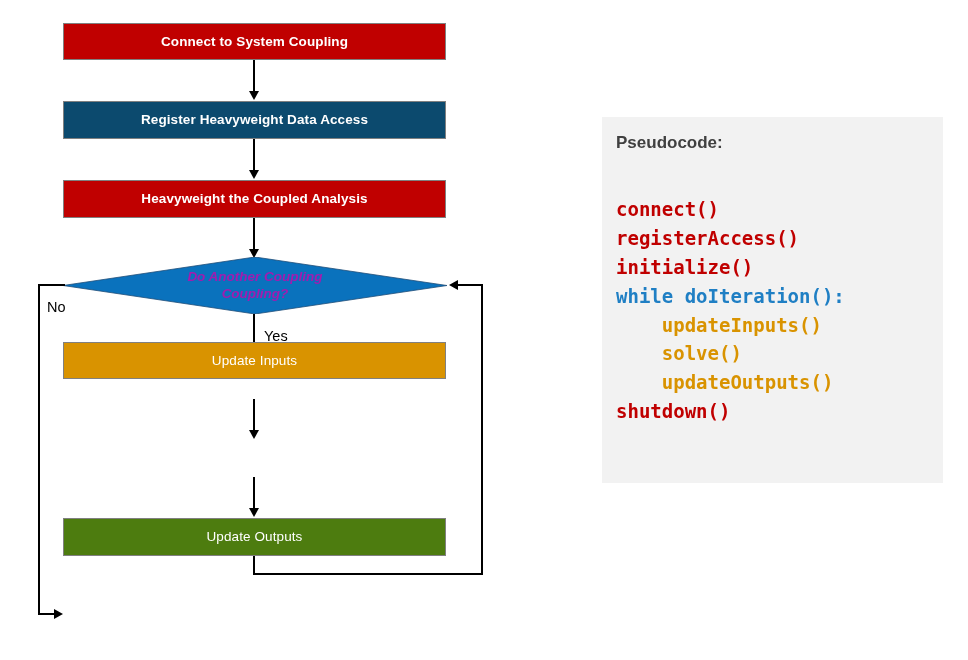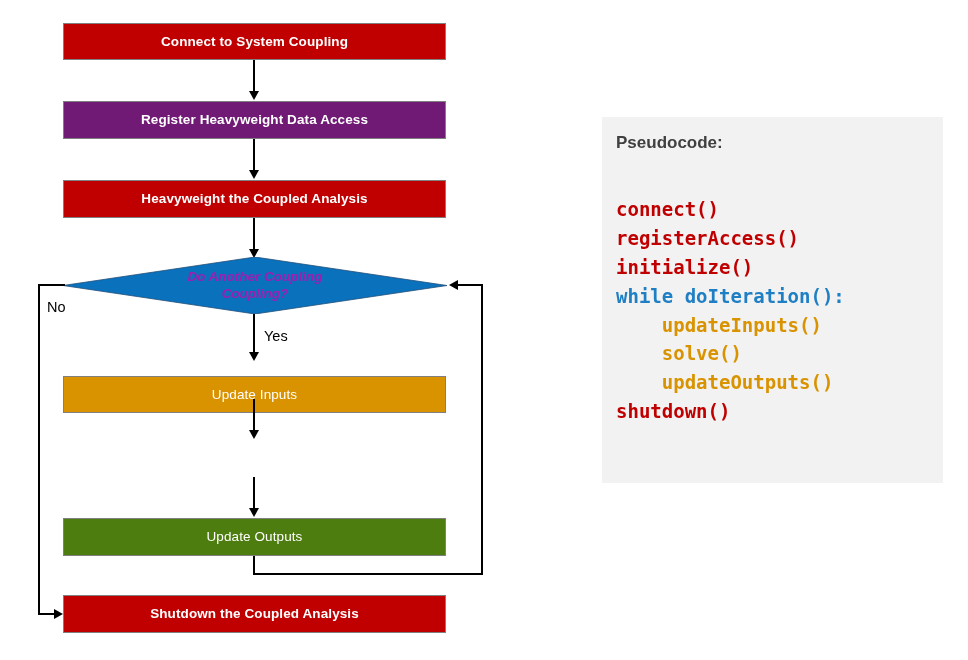--- a/index.html
+++ b/index.html
@@ -140,21 +140,21 @@
 
 <div id="canvas">
 
   <div class="node red" style="left: 63px; top: 23px; width: 383px; height: 37px; background: rgb(192, 0, 0);">
     <span class="node-label">Connect to System Coupling</span>
   </div>
 
   <div class="conn conn-v" style="left:253px; top:60px; height:31px;"></div>
   <div class="arrowhead arrow-down" style="left:248.5px; top:91px;"></div>
 
-  <div class="node red" style="left: 63px; top: 101px; width: 383px; height: 38px; background: #701a75;">
+  <div class="node red" style="left: 63px; top: 101px; width: 383px; height: 38px; background: #0c4a6e;">
     <span class="node-label">Register Heavyweight Data Access</span>
   </div>
 
   <div class="conn conn-v" style="left:253px; top:139px; height:32px;"></div>
   <div class="arrowhead arrow-down" style="left:248.5px; top:170px;"></div>
 
   <div class="node red" style="left: 63px; top: 180px; width: 383px; height: 38px; background: rgb(192, 0, 0);">
     <span class="node-label">Heavyweight the Coupled Analysis</span>
   </div>
 
@@ -176,43 +176,40 @@
   <div class="conn conn-h" style="left:38px; top:284px; width:27px;"></div>
   <div class="conn conn-v" style="left:38px; top:284px; height:330px;"></div>
   <div class="conn conn-h" style="left:38px; top:613px; width:17px;"></div>
   <div class="arrowhead arrow-right" style="left:54px; top:608.5px;"></div>
   <span class="edge-label" style="left:47px; top:299px;">No</span>
 
   <div class="conn conn-v" style="left:253px; top:314px; height:38px;"></div>
   <div class="arrowhead arrow-down" style="left:248.5px; top:352px;"></div>
   <span class="edge-label" style="left:264px; top:328px;">Yes</span>
 
-  <div class="node orange" style="left: 63px; top: 376px; width: 383px; height: 37px; background: rgb(217, 147, 0); text-align: right;">
+  <div class="node orange" style="left: 63px; top: 342px; width: 383px; height: 37px; background: rgb(217, 147, 0); text-align: right;">
     <span class="node-label">Update Inputs</span>
   </div>
 
   <div class="conn conn-v" style="left:253px; top:399px; height:32px;"></div>
   <div class="arrowhead arrow-down" style="left:248.5px; top:430px;"></div>
 
 
   <div class="conn conn-v" style="left:253px; top:477px; height:32px;"></div>
   <div class="arrowhead arrow-down" style="left:248.5px; top:508px;"></div>
 
   <div class="node orange" style="left: 63px; top: 518px; width: 383px; height: 38px; background: #4d7c0f;">
     <span class="node-label">Update Outputs</span>
   </div>
 
   <div class="conn conn-v" style="left:253px; top:556px; height:19px;"></div>
   <div class="conn conn-h" style="left:253px; top:573px; width:230px;"></div>
   <div class="conn conn-v" style="left:481px; top:284px; height:291px;"></div>
   <div class="conn conn-h" style="left:458px; top:284px; width:25px;"></div>
   <div class="arrowhead arrow-left" style="left:449px; top:279.5px;"></div>
 
-  <div class="node red" style="left: 63px; top: 595px; width: 383px; height: 38px; background: rgb(192, 0, 0);">
-    <span class="node-label">Shutdown the Coupled Analysis</span>
-  </div>
 
   <div id="pseudocode-panel">
     <div id="pseudocode-title">Pseudocode:</div>
     <div id="pseudocode-lines"><span class="code-line" style="color: rgb(192, 0, 0);">connect()</span><span class="code-line" style="color: rgb(192, 0, 0);">registerAccess()</span><span class="code-line" style="color: rgb(192, 0, 0);">initialize()</span><span class="code-line" style="color: rgb(31, 127, 196);">while doIteration():</span><span class="code-line" style="color: rgb(217, 147, 0);">    updateInputs()</span><span class="code-line" style="color: rgb(217, 147, 0);">    solve()</span><span class="code-line" style="color: rgb(217, 147, 0);">    updateOutputs()</span><span class="code-line" style="color: rgb(192, 0, 0);">shutdown()</span></div>
   </div>
 
 </div>
 
 </body></html>

